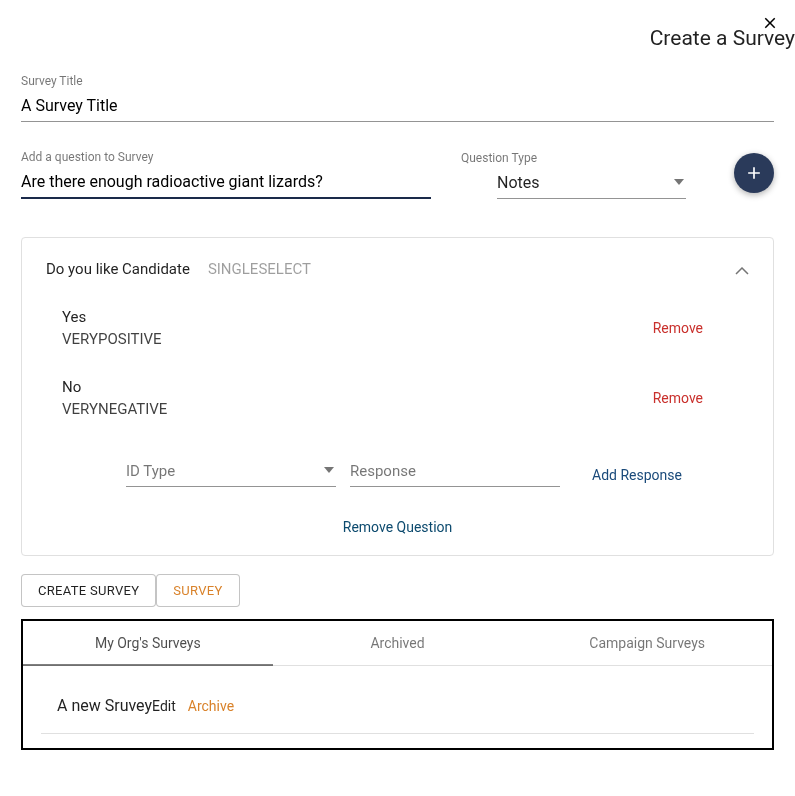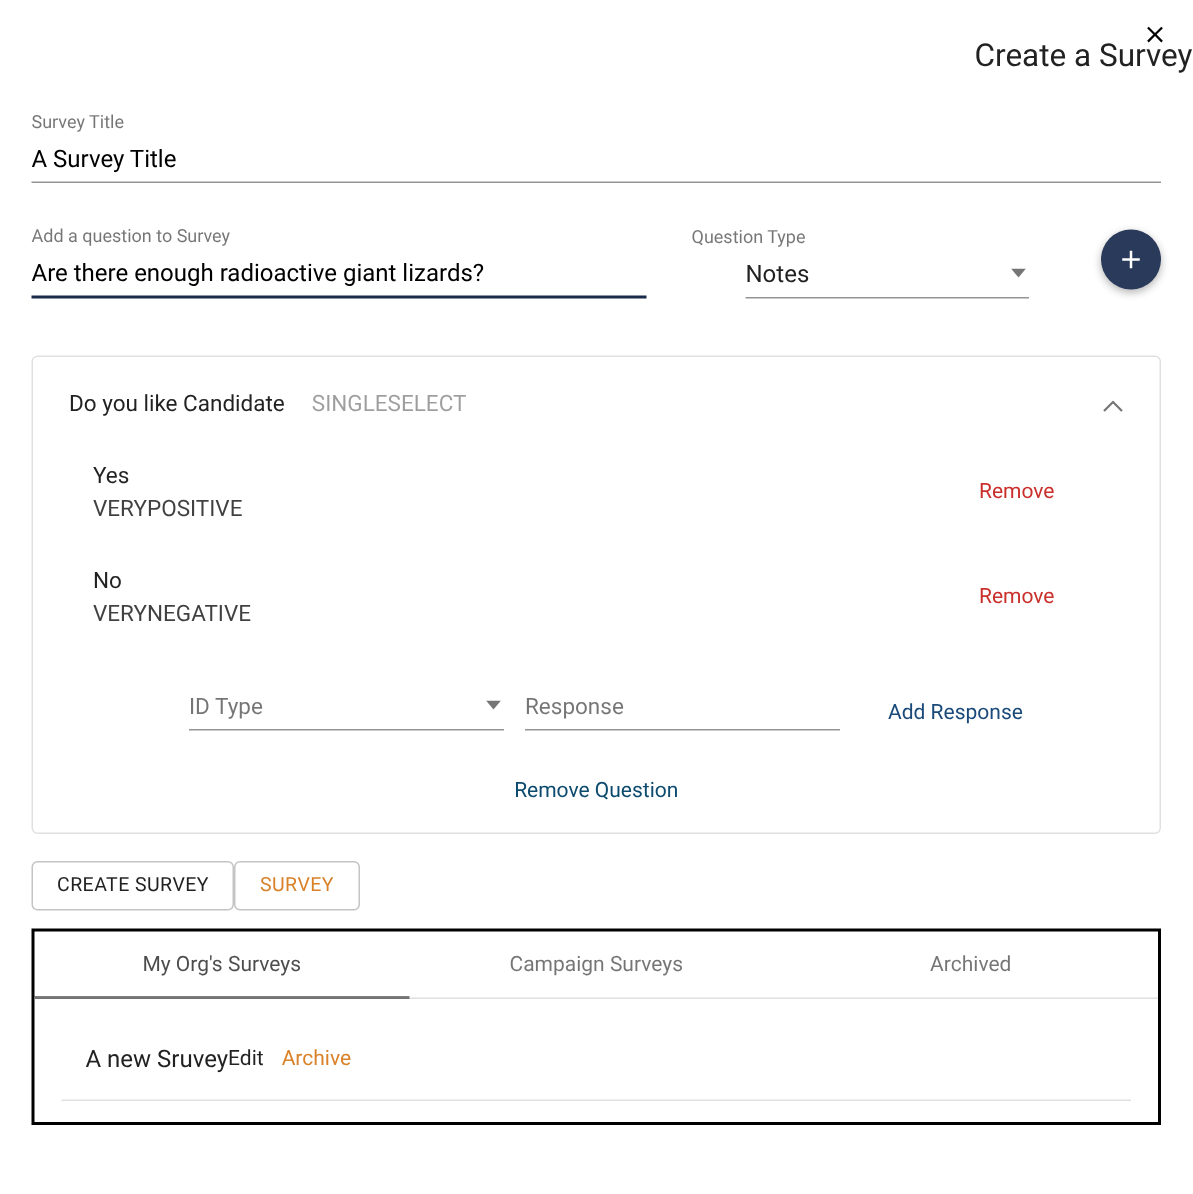--- a/index.html
+++ b/index.html
@@ -377,22 +377,22 @@
   </div>
 
   <div class="action-row">
     <button class="btn primary">CREATE SURVEY</button>
     <button class="btn clear">SURVEY</button>
   </div>
 
   <div class="surveys-panel">
     <div class="tabs">
       <div class="tab active">My Org's Surveys</div>
+      <div class="tab">Archived</div>
       <div class="tab">Campaign Surveys</div>
-      <div class="tab">Archived</div>
     </div>
     <div class="survey-row-wrap">
       <div class="survey-row-inner">
         <span class="survey-name">A new Sruvey</span>
         <div class="survey-actions">
           <span class="edit-link">Edit</span>
           <span class="archive-link">Archive</span>
         </div>
       </div>
     </div>

